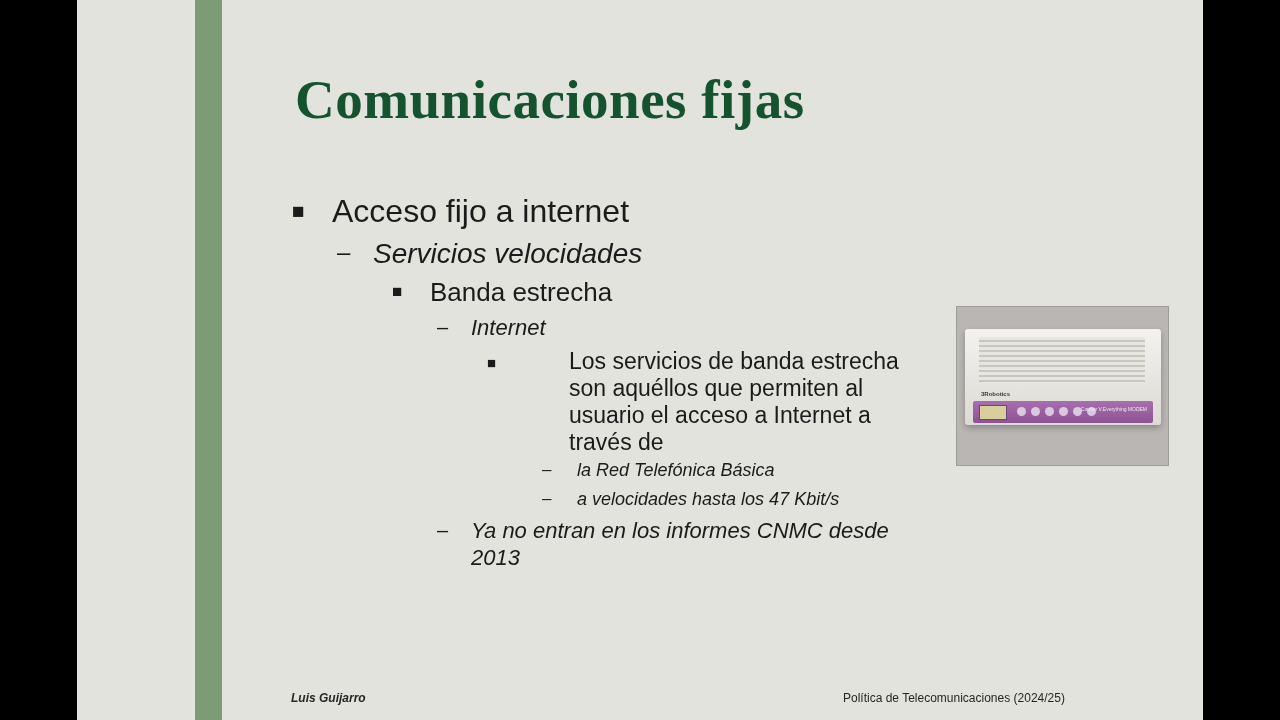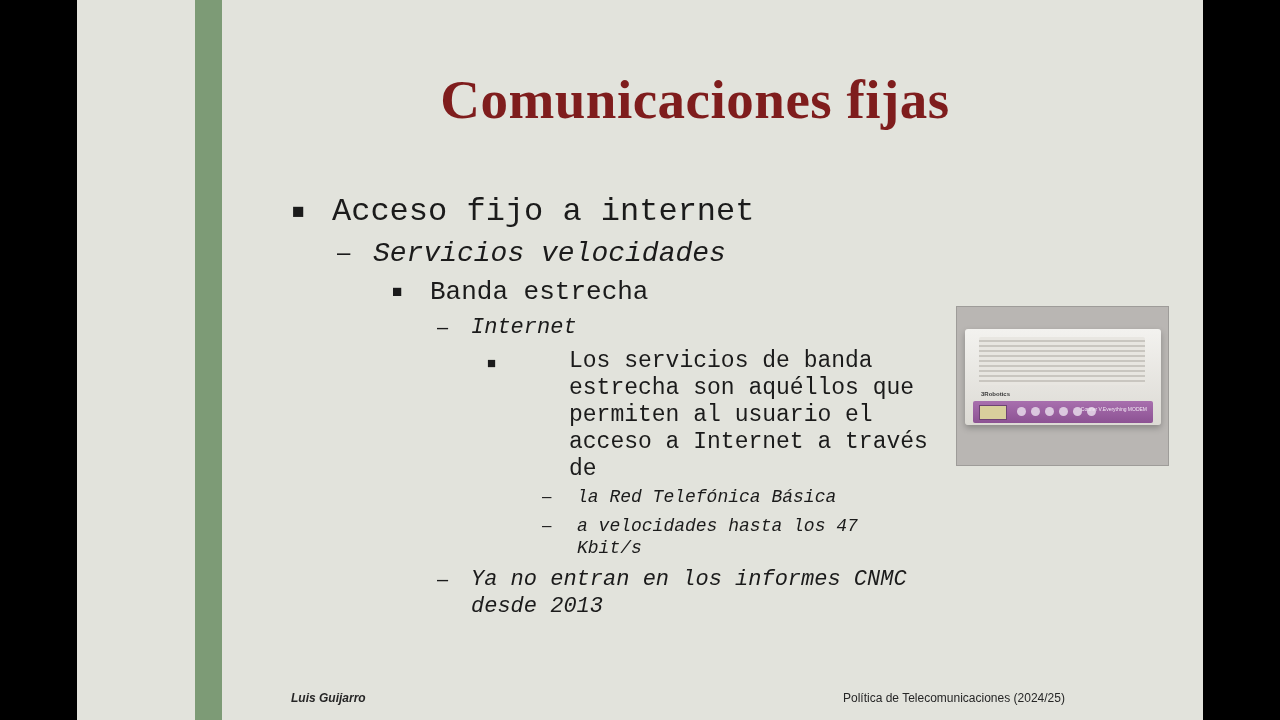--- a/index.html
+++ b/index.html
@@ -33,27 +33,26 @@
     top: 0;
     width: 27px;
     height: 720px;
     background: #7d9b76;
   }
   .title {
     position: absolute;
     left: 218px;
     top: 70px;
     width: 800px;
-    color: #7f1d1d;
+    color: #14532d;
     font-family: "Liberation Serif", serif;
     font-size: 55px;
     font-weight: bold;
     letter-spacing: 0.5px;
     line-height: 1.1;
-    text-align: center;
   }
   .content {
     position: absolute;
     left: 215px;
     top: 192px;
     width: 640px;
     color: #1b1b1b;
   }
   .bullet-row {
     display: flex;
@@ -62,21 +61,20 @@
   }
   .marker {
     flex: 0 0 auto;
     text-align: left;
     color: #1b1b1b;
     line-height: 1.22;
   }
   .text {
     flex: 1 1 auto;
     line-height: 1.22;
-    font-family: Liberation Mono, monospace;
   }
   
   .lvl1 { font-size: 32px; margin-bottom: 6px; }
   .lvl1 .marker { width: 40px; font-size: 21px; padding-top: 6px; }
   
   .lvl2 { font-size: 28px; margin-left: 45px; font-style: italic; margin-bottom: 6px; }
   .lvl2 .marker { width: 36px; font-size: 24px; font-style: normal; }
   
   .lvl3 { font-size: 26px; margin-left: 100px; margin-bottom: 6px; }
   .lvl3 .marker { width: 38px; font-size: 17px; padding-top: 5px; }

